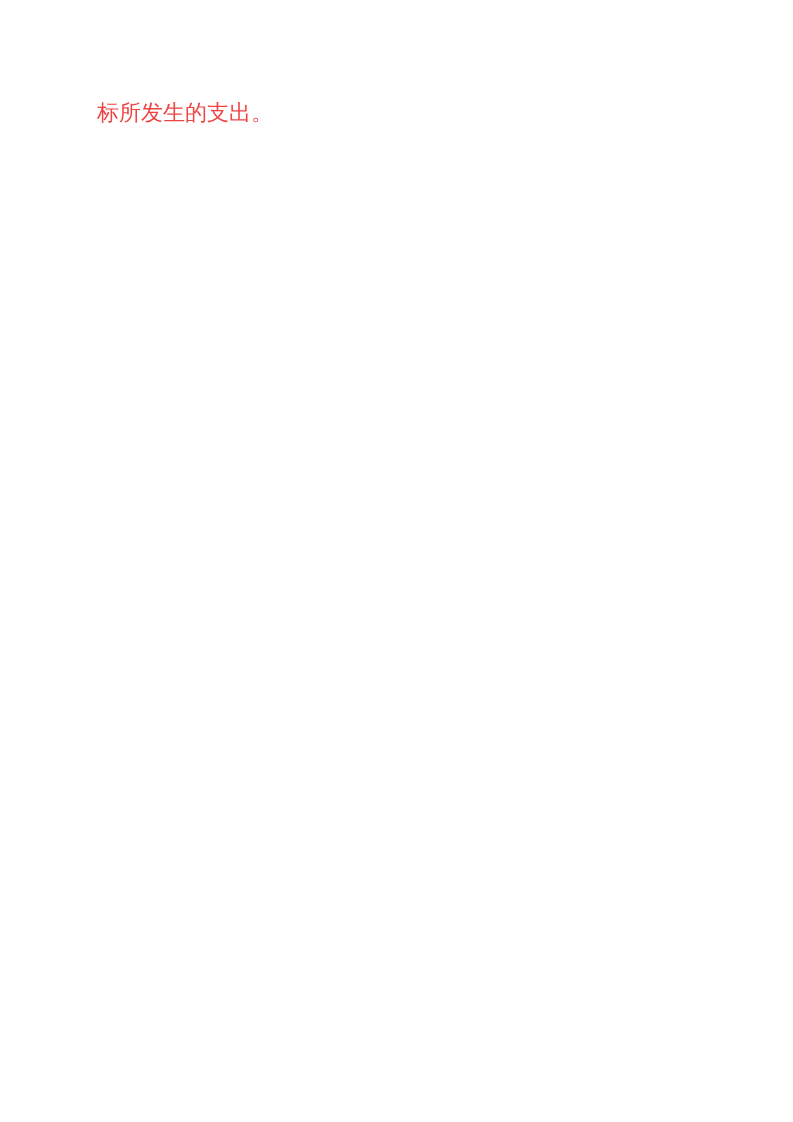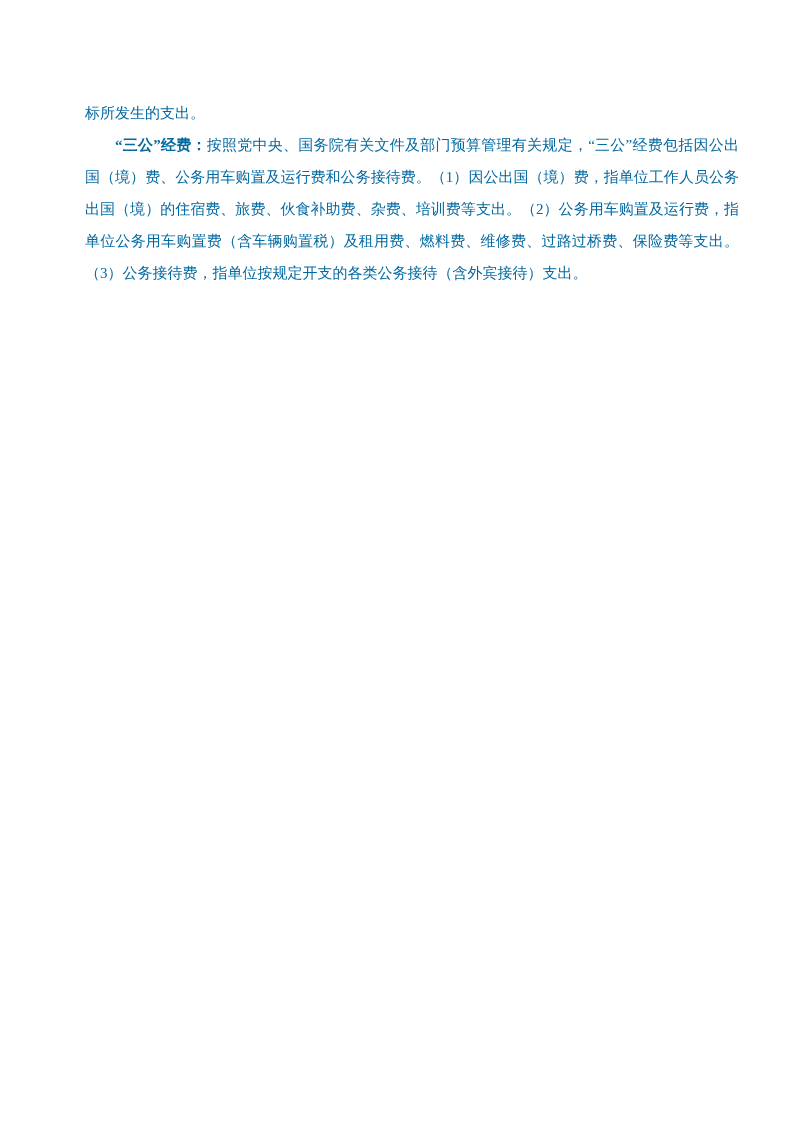--- a/index.html
+++ b/index.html
@@ -10,25 +10,25 @@
   .page {
     position: relative;
     width: 793px;
     height: 1122px;
     background: #ffffff;
     overflow: hidden;
     font-family: "Liberation Serif", "DejaVu Serif", serif;
   }
   .content {
     position: absolute;
-    left: 85px;
+    left: 97px;
     top: 97px;
     width: 654px;
-    color: #0369a1;
-    font-size: 15px;
+    color: #ef4444;
+    font-size: 22px;
     line-height: 32px;
     text-align: justify;
   }
   .content p {
     margin: 0;
     padding: 0;
   }
   .content p.indent {
     text-indent: 2em;
   }
@@ -38,17 +38,16 @@
 </style>
 </head>
 <body>
 
 <div class="page">
   <div class="content">
 
     <p><span>标所发生的支出。</span></p>
 
 
-    <p class="indent"><span class="term">“三公”经费：</span><span>按照党中央、国务院有关文件及部门预算管理有关规定，“三公”经费包括因公出国（境）费、公务用车购置及运行费和公务接待费。（1）因公出国（境）费，指单位工作人员公务出国（境）的住宿费、旅费、伙食补助费、杂费、培训费等支出。（2）公务用车购置及运行费，指单位公务用车购置费（含车辆购置税）及租用费、燃料费、维修费、过路过桥费、保险费等支出。（3）公务接待费，指单位按规定开支的各类公务接待（含外宾接待）支出。</span></p>
 
 
   </div>
 </div>
 
 </body></html>

